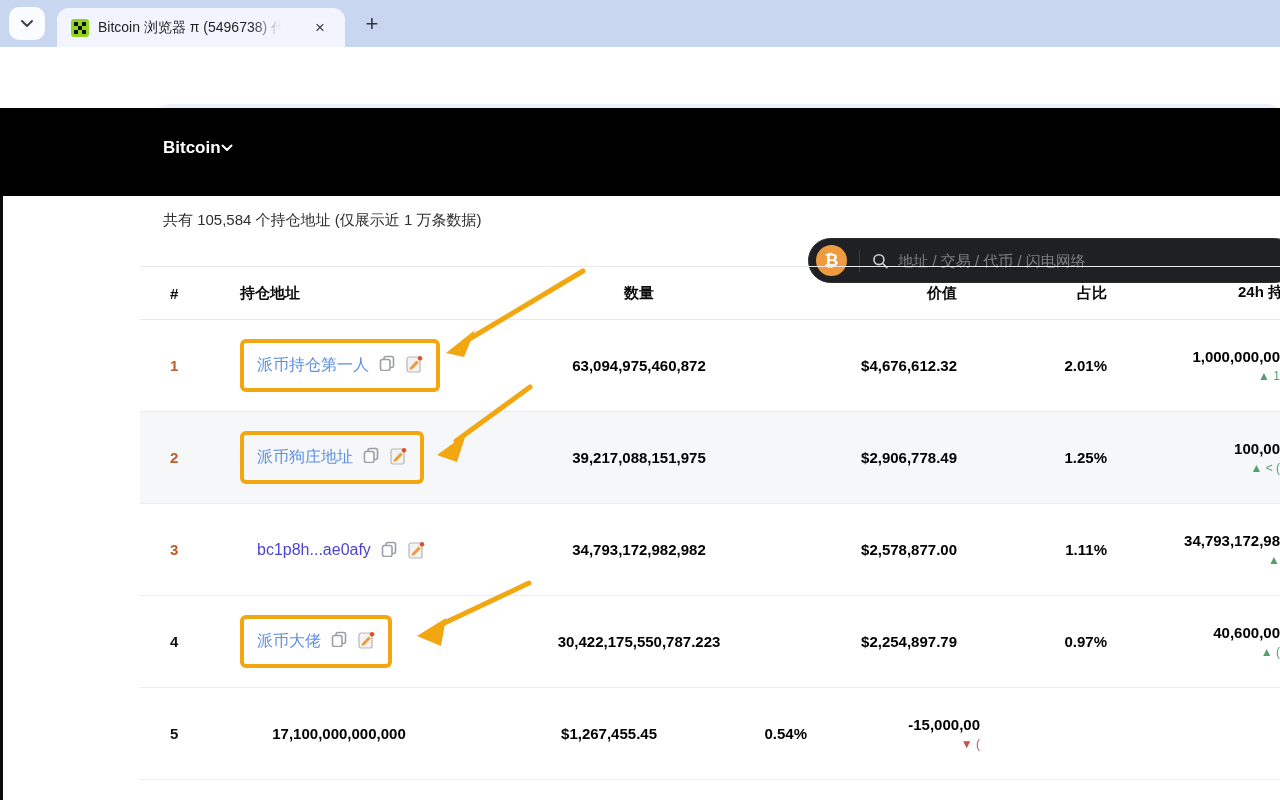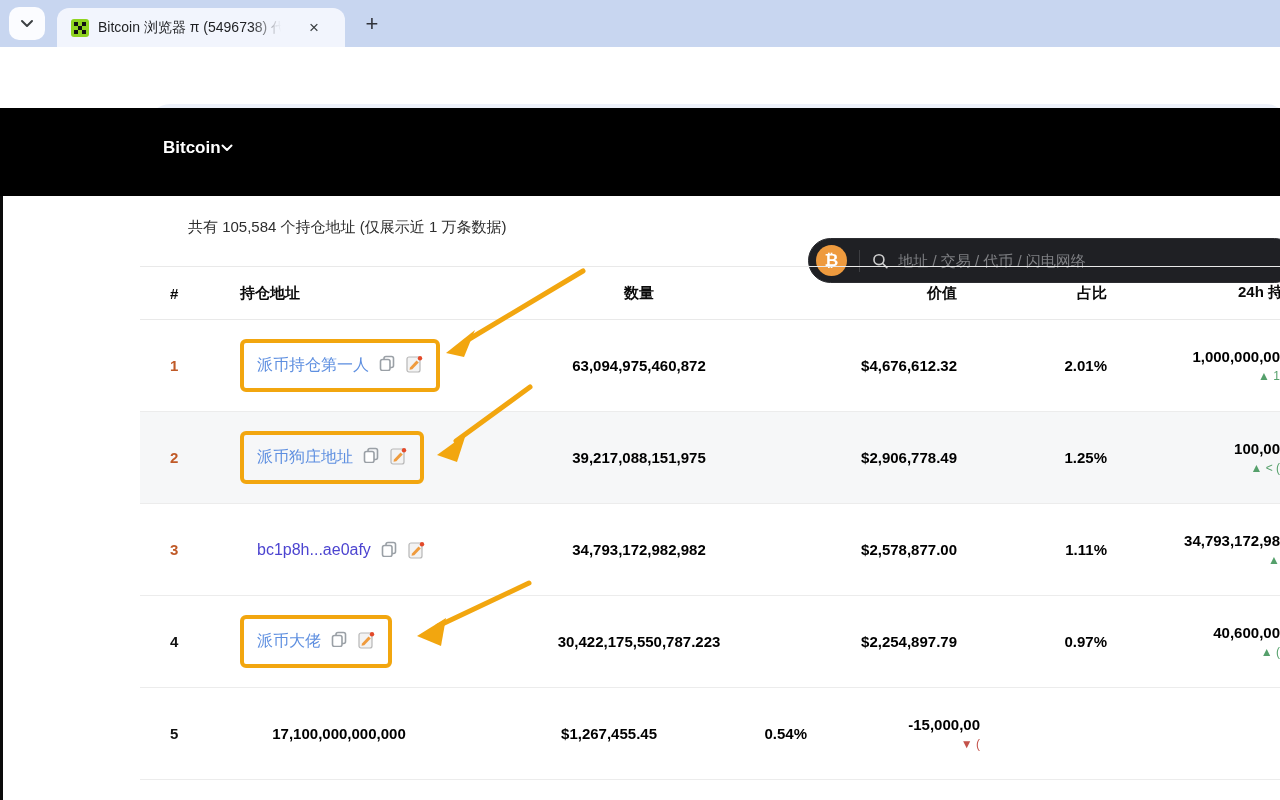--- a/index.html
+++ b/index.html
@@ -3,21 +3,21 @@
 <meta charset="utf-8">
 <style>
   * { margin:0; padding:0; box-sizing:border-box; }
   html,body { width:1280px; height:800px; }
   body { font-family:"Liberation Sans","DejaVu Sans",sans-serif; }
   .page { position:relative; width:1280px; height:800px; overflow:hidden; background:#fff; }
 
   
   .tabstrip { position:absolute; left:0; top:0; width:1280px; height:47px; background:#c8d6f0; }
   .tab-chevron-btn { position:absolute; left:9px; top:7px; width:36px; height:33px; background:#fbfcff; border-radius:10px; display:flex; align-items:center; justify-content:center; cursor:pointer; }
-  .tab { position:absolute; left:57px; top:8px; width:288px; height:39px; background:#f2f5fd; border-radius:12px 12px 0 0; display:flex; align-items:center; padding:0 22px 0 14px; }
+  .tab { position:absolute; left:57px; top:8px; width:288px; height:39px; background:#f2f5fd; border-radius:12px 12px 0 0; display:flex; align-items:center; padding:0 16px 0 14px; }
   .favicon { width:18px; height:18px; flex:0 0 auto; margin-right:9px; }
   .tab-title { font-size:14px; color:#1f2023; white-space:nowrap; overflow:hidden; max-width:218px; -webkit-mask-image:linear-gradient(90deg,#000 82%,transparent 98%); mask-image:linear-gradient(90deg,#000 82%,transparent 98%); }
   .tab-close { margin-left:auto; font-size:17px; color:#3c4043; line-height:1; padding:2px 4px; cursor:pointer; }
   .new-tab { position:absolute; left:358px; top:10px; width:28px; height:28px; font-size:22px; color:#30333a; display:flex; align-items:center; justify-content:center; cursor:pointer; }
 
   .toolbar { position:absolute; left:0; top:47px; width:1280px; height:61px; background:#ffffff; }
   .nav-ico { position:absolute; top:66px; width:26px; height:26px; display:flex; align-items:center; justify-content:center; cursor:pointer; }
   .omnibox { position:absolute; left:148px; top:57px; width:1140px; height:44px; background:#edf1fa; border-radius:22px; display:flex; align-items:center; padding:0 46px 0 16px; cursor:text; }
   .omnibox .url { font-size:15px; color:#1f2023; margin-left:12px; white-space:nowrap; }
   .star { position:absolute; right:16px; top:68px; }
@@ -26,21 +26,21 @@
   .site-header { position:absolute; left:0; top:108px; width:1280px; height:88px; background:#000; }
   .network { position:absolute; left:163px; top:30px; display:flex; align-items:center; color:#fff; font-size:17px; font-weight:700; cursor:pointer; }
   .hsearch { position:absolute; left:808px; top:130px; width:489px; height:45px; background:#1f2024; border:1px solid #2c2d31; border-radius:23px; display:flex; align-items:center; padding:0 12px 0 7px; }
   .btc-circle { width:31px; height:31px; border-radius:50%; background:var(--bitcoin-orange,#ee9a3e); color:#fff; font-weight:700; font-size:17px; display:flex; align-items:center; justify-content:center; flex:0 0 auto; }
   .hsearch .divider { width:1px; height:22px; background:#3d3e42; margin:0 12px; }
   .hsearch input { background:transparent; border:none; outline:none; color:#cfcfcf; font-size:15px; width:100%; margin-left:10px; font-family:inherit; }
   .hsearch input::placeholder { color:#7e7f83; }
 
   
   .edge-strip { position:absolute; left:0; top:196px; width:3px; height:604px; background:#0b0b0b; }
-  .summary { position:absolute; left:163px; top:218px; font-size:15px; color:#2e2e2e;margin-left:25px; }
+  .summary { position:absolute; left:163px; top:211px; font-size:15px; color:#2e2e2e; }
 
   .htable { position:absolute; left:0; top:266px; width:1280px; }
   .trow { display:flex; margin-left:140px; align-items:center; }
   .thead { height:54px; border-top:1px solid #e9e9e9; border-bottom:1px solid #e9e9e9; font-weight:700; font-size:15px; color:#0a0a0a; }
   .drow { height:92px; border-bottom:1px solid #ececec; font-size:15px; }
   .drow.highlight { background:#f6f7f8; }
   .c-rank { width:100px; padding-left:30px; font-weight:700; }
   .c-addr { width:300px; }
   .c-amount { width:198px; text-align:center; }
   .c-value { width:219px; text-align:right; }

